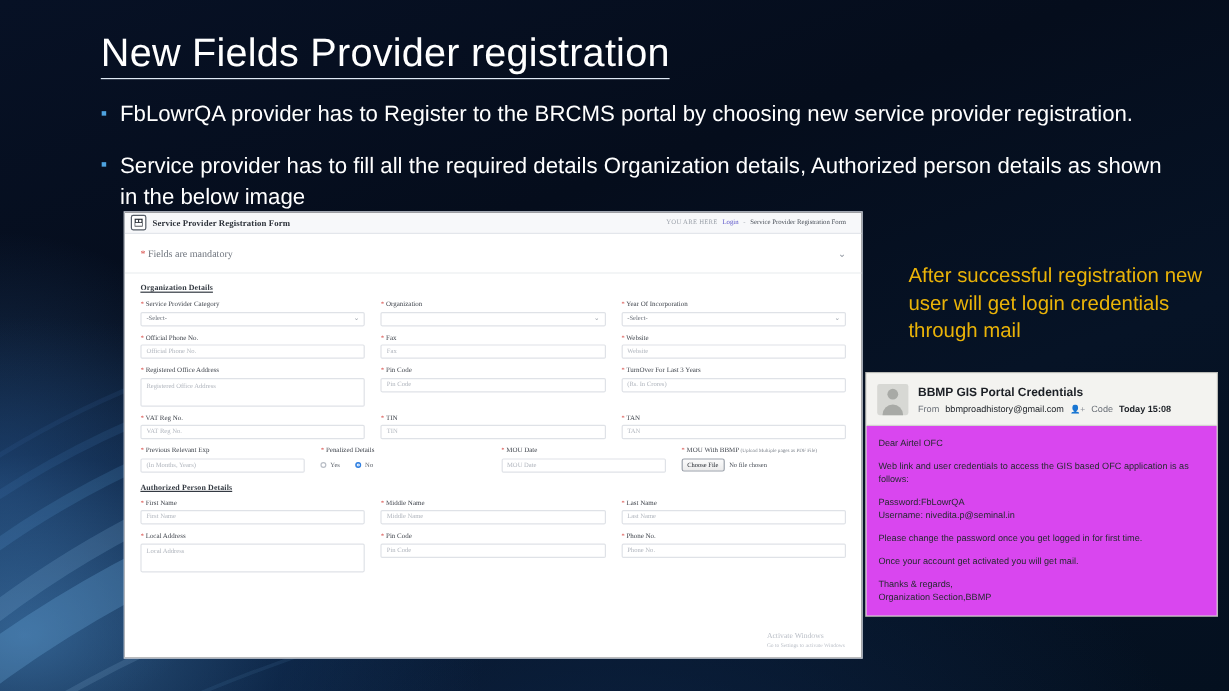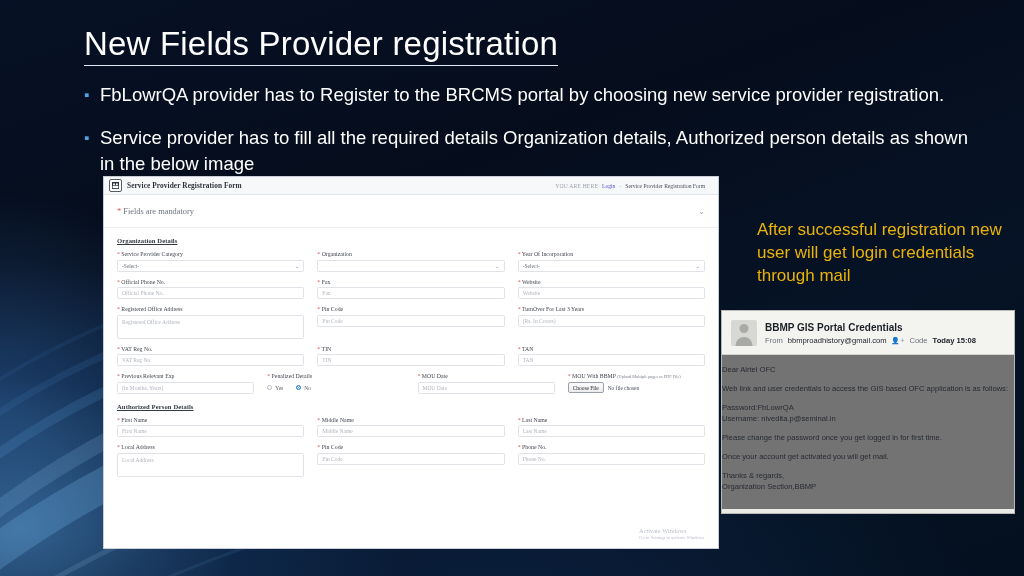--- a/index.html
+++ b/index.html
@@ -317,25 +317,25 @@
     font-size: 7.6px;
     color: #3b4049;
     white-space: nowrap;
   }
   .mail-meta .lbl { color: #6b7078; }
   .mail-meta .addr { color: #1c2026; }
   .mail-meta .persn { color:#8d9198; font-size:7px; }
   .mail-meta .time { font-weight: bold; color:#1c2026; }
 
   .mail-body {
-    padding: 9px 0;
+    padding: 9px 10px;
     font-size: 7.6px;
     line-height: 11px;
     color: #262a31;
-    background: #737373;
+    background: #d946ef;
   }
   .mail-body p { margin: 0 0 8px 0; }
   .mail-body p.tight { margin-bottom: 0; }
   .mail-body .grp { margin-bottom: 8px; }
 </style>
 </head>
 <body>
 
 <div class="slide-bg">
   <div class="swoosh">

